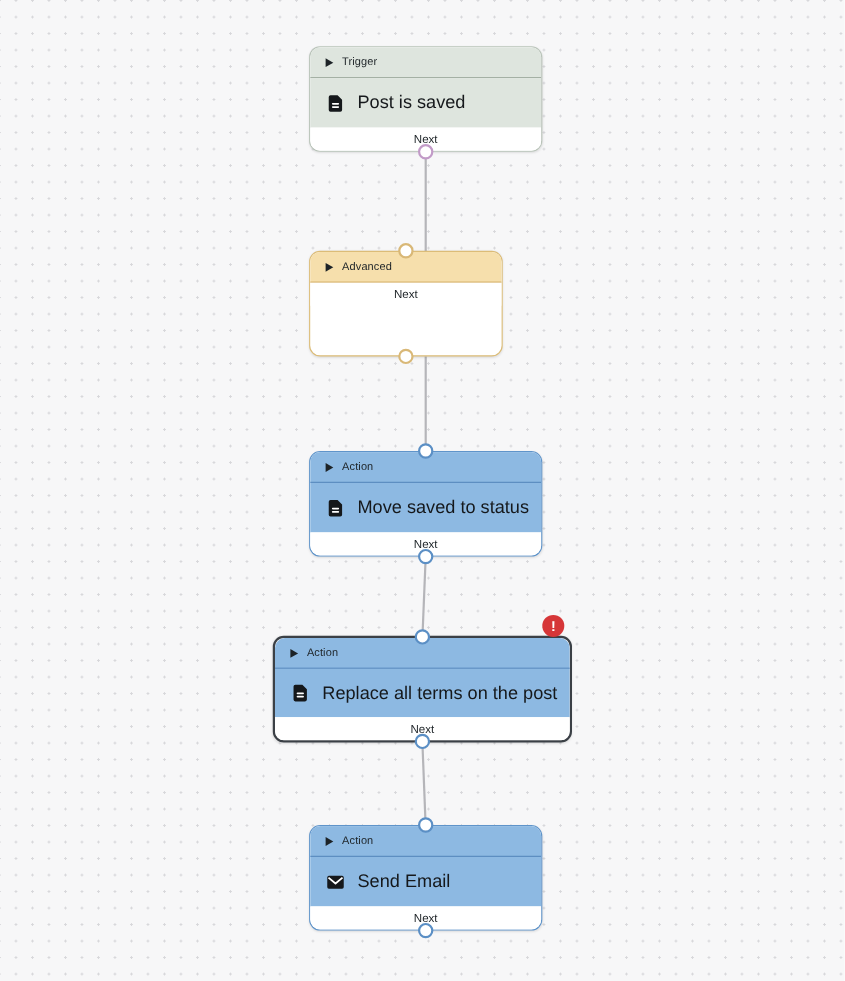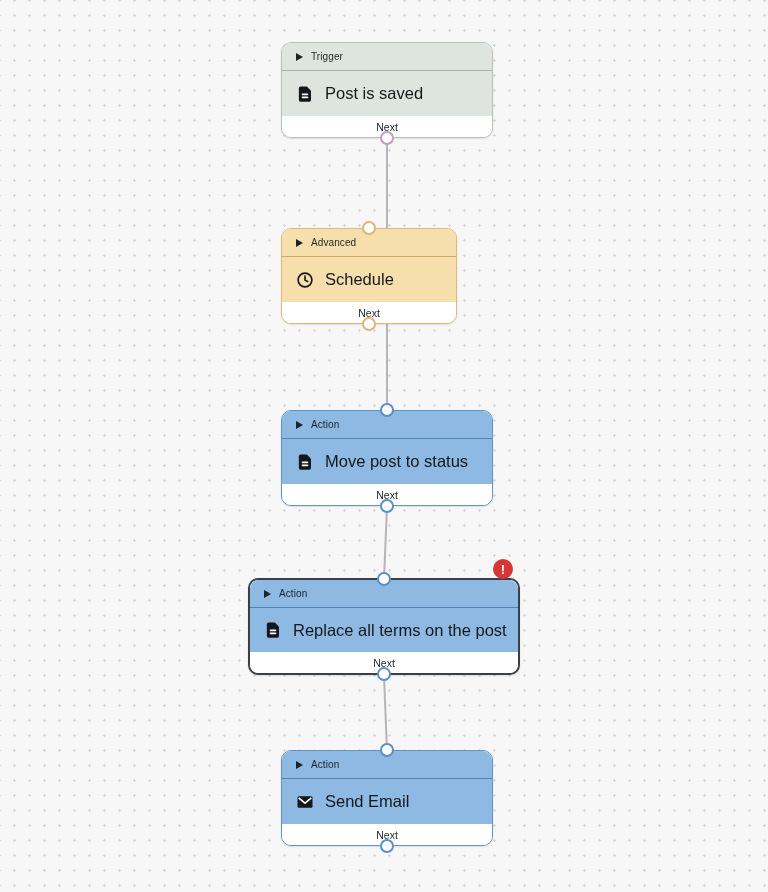--- a/index.html
+++ b/index.html
@@ -157,29 +157,20 @@
     <span class="port port-out"></span>
 
   </div>
     <div class="node" style="left: 281px; top: 228px; width: 176px; height: 96px; --bg: #f6dfac; --bd: #dcbc77; --dv: #cfa95c; --port: #d9b877;">
     <span class="port port-in"></span>
     <div class="inner">
       <div class="header">
         <span class="tri"></span>
         <span class="cat">Advanced</span>
       </div>
-      <div class="body">
-        <span class="nicon">
-            <svg viewBox="0 0 24 24" fill="none" stroke="#15181b" stroke-width="2.2" stroke-linecap="round">
-              <circle cx="12" cy="12" r="9.2"></circle>
-              <path d="M12 6.8V12l3.6 2.2"></path>
-            </svg>
-          </span>
-        <span class="nlabel">Schedule</span>
-      </div>
       <div class="footer">
         <span class="next">Next</span>
       </div>
     </div>
     <span class="port port-out"></span>
 
   </div>
     <div class="node" style="left: 281px; top: 410px; width: 212px; height: 96px; --bg: #8db9e2; --bd: #5f94ca; --dv: #5183ba; --port: #5b8fc5;">
     <span class="port port-in"></span>
     <div class="inner">
@@ -188,21 +179,21 @@
         <span class="cat">Action</span>
       </div>
       <div class="body">
         <span class="nicon">
             <svg viewBox="0 0 24 24">
               <path d="M6 2h8.5L20 7.5V20a2.2 2.2 0 0 1-2.2 2.2H6A2.2 2.2 0 0 1 3.8 20V4.2A2.2 2.2 0 0 1 6 2z" fill="#15181b"></path>
               <rect x="7.6" y="11.4" width="8.8" height="2.1" rx="1" fill="#fff"></rect>
               <rect x="7.6" y="15.4" width="8.8" height="2.1" rx="1" fill="#fff"></rect>
             </svg>
           </span>
-        <span class="nlabel">Move post to status</span>
+        <span class="nlabel">Move saved to status</span>
       </div>
       <div class="footer">
         <span class="next">Next</span>
       </div>
     </div>
     <span class="port port-out"></span>
 
   </div>
     <div class="node selected" style="left: 248px; top: 578px; width: 272px; height: 97px; --bg: #8db9e2; --bd: #5f94ca; --dv: #5183ba; --port: #5b8fc5;">
     <span class="port port-in"></span>

